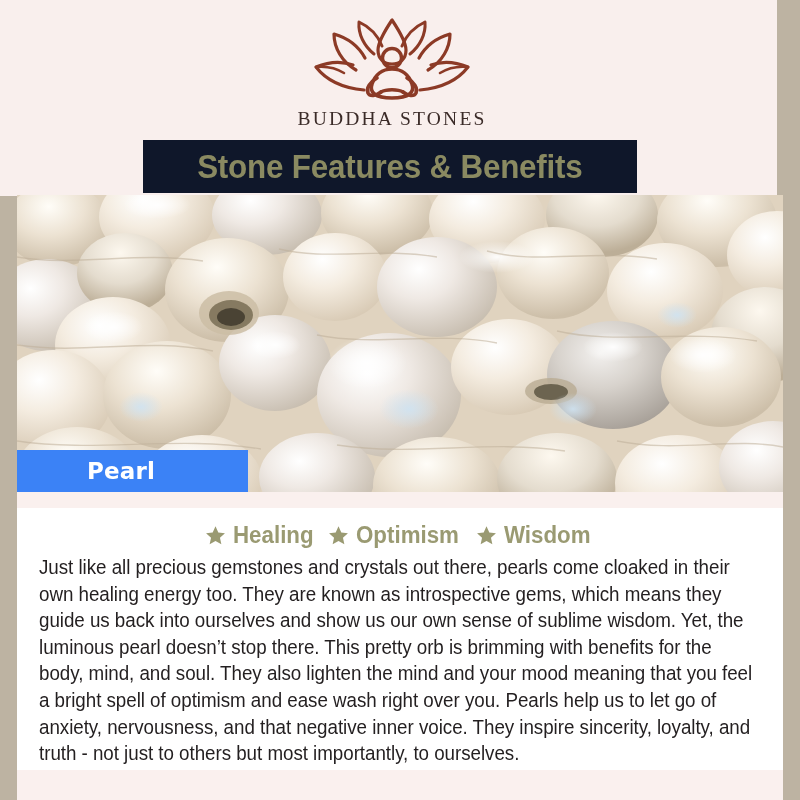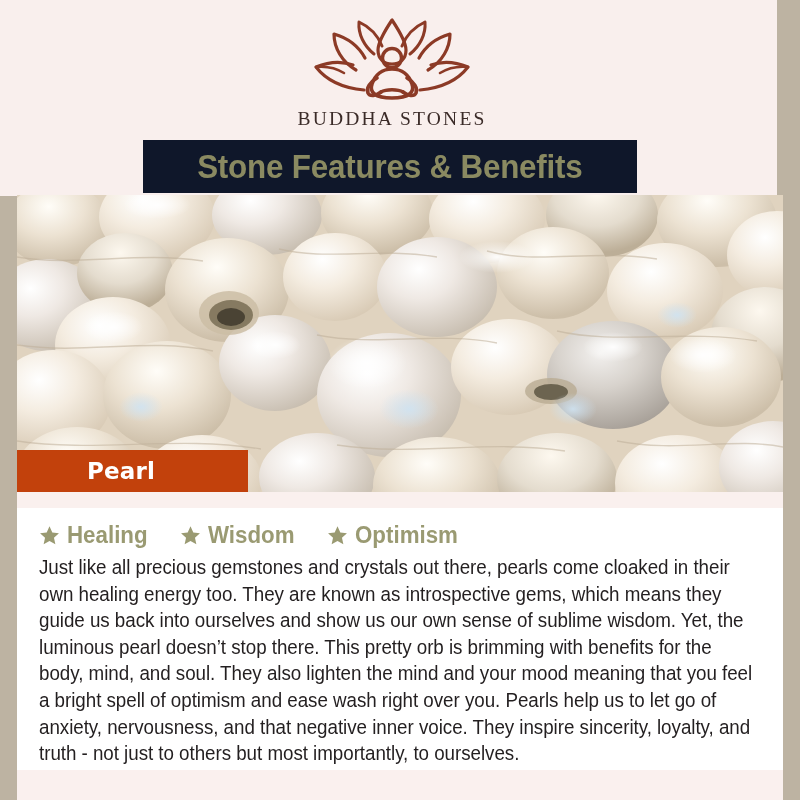--- a/index.html
+++ b/index.html
@@ -80,21 +80,21 @@
     overflow: hidden;
     background: #e8ddcd;
   }
   .photo svg { display: block; width: 100%; height: 100%; }
 
   
   .name-bar {
     position: absolute;
     left: 17px; top: 450px;
     width: 231px; height: 42px;
-    background: #c2410c;
+    background: #3b82f6;
     display: flex;
     align-items: center;
   }
   .name-bar-text {
     color: #ffffff;
     font-size: 23px;
     font-weight: 700;
     letter-spacing: 0.2px;
     margin-left: 70px;
     font-family: "DejaVu Sans", sans-serif;
@@ -120,21 +120,22 @@
     position: absolute;
     left: 17px; top: 770px;
     width: 766px; height: 30px;
     background: #faf0ee;
   }
 
   
   .keywords {
     display: flex;
     align-items: center;
-    gap: 26px;
+    justify-content: center;
+    gap: 9px;
     height: 38px;
     margin-top: 2px;
   }
   .kw-item { display: flex; align-items: center; gap: 7px; }
   .kw-star { width: 21px; height: 21px; display: block; flex: none; }
   .kw-label {
     font-family: "Liberation Sans Narrow", "Liberation Sans", sans-serif;
     font-weight: 700;
     font-size: 24px;
     color: #9a9a72;
@@ -343,27 +344,27 @@
       <div class="kw-item">
         <svg class="kw-star" viewBox="0 0 24 24">
           <polygon points="12,1.5 15.2,8.6 22.8,9.4 17.1,14.5 18.7,22 12,18.2 5.3,22 6.9,14.5 1.2,9.4 8.8,8.6" fill="#9a9a72"></polygon>
         </svg>
         <span class="kw-label">Healing</span>
       </div>
       <div class="kw-item">
         <svg class="kw-star" viewBox="0 0 24 24">
           <polygon points="12,1.5 15.2,8.6 22.8,9.4 17.1,14.5 18.7,22 12,18.2 5.3,22 6.9,14.5 1.2,9.4 8.8,8.6" fill="#9a9a72"></polygon>
         </svg>
-        <span class="kw-label">Wisdom</span>
+        <span class="kw-label">Optimism</span>
       </div>
       <div class="kw-item">
         <svg class="kw-star" viewBox="0 0 24 24">
           <polygon points="12,1.5 15.2,8.6 22.8,9.4 17.1,14.5 18.7,22 12,18.2 5.3,22 6.9,14.5 1.2,9.4 8.8,8.6" fill="#9a9a72"></polygon>
         </svg>
-        <span class="kw-label">Optimism</span>
+        <span class="kw-label">Wisdom</span>
       </div>
     </div>
 
     <p class="paragraph">Just like all precious gemstones and crystals out there, pearls come cloaked in their own healing energy too. They are known as introspective gems, which means they guide us back into ourselves and show us our own sense of sublime wisdom. Yet, the luminous pearl doesn’t stop there. This pretty orb is brimming with benefits for the body, mind, and soul. They also lighten the mind and your mood meaning that you feel a bright spell of optimism and ease wash right over you. Pearls help us to let go of anxiety, nervousness, and that negative inner voice. They inspire sincerity, loyalty, and truth - not just to others but most importantly, to ourselves.</p>
   </div>
 
   <div class="bottom-pink"></div>
 
 </div>
 

